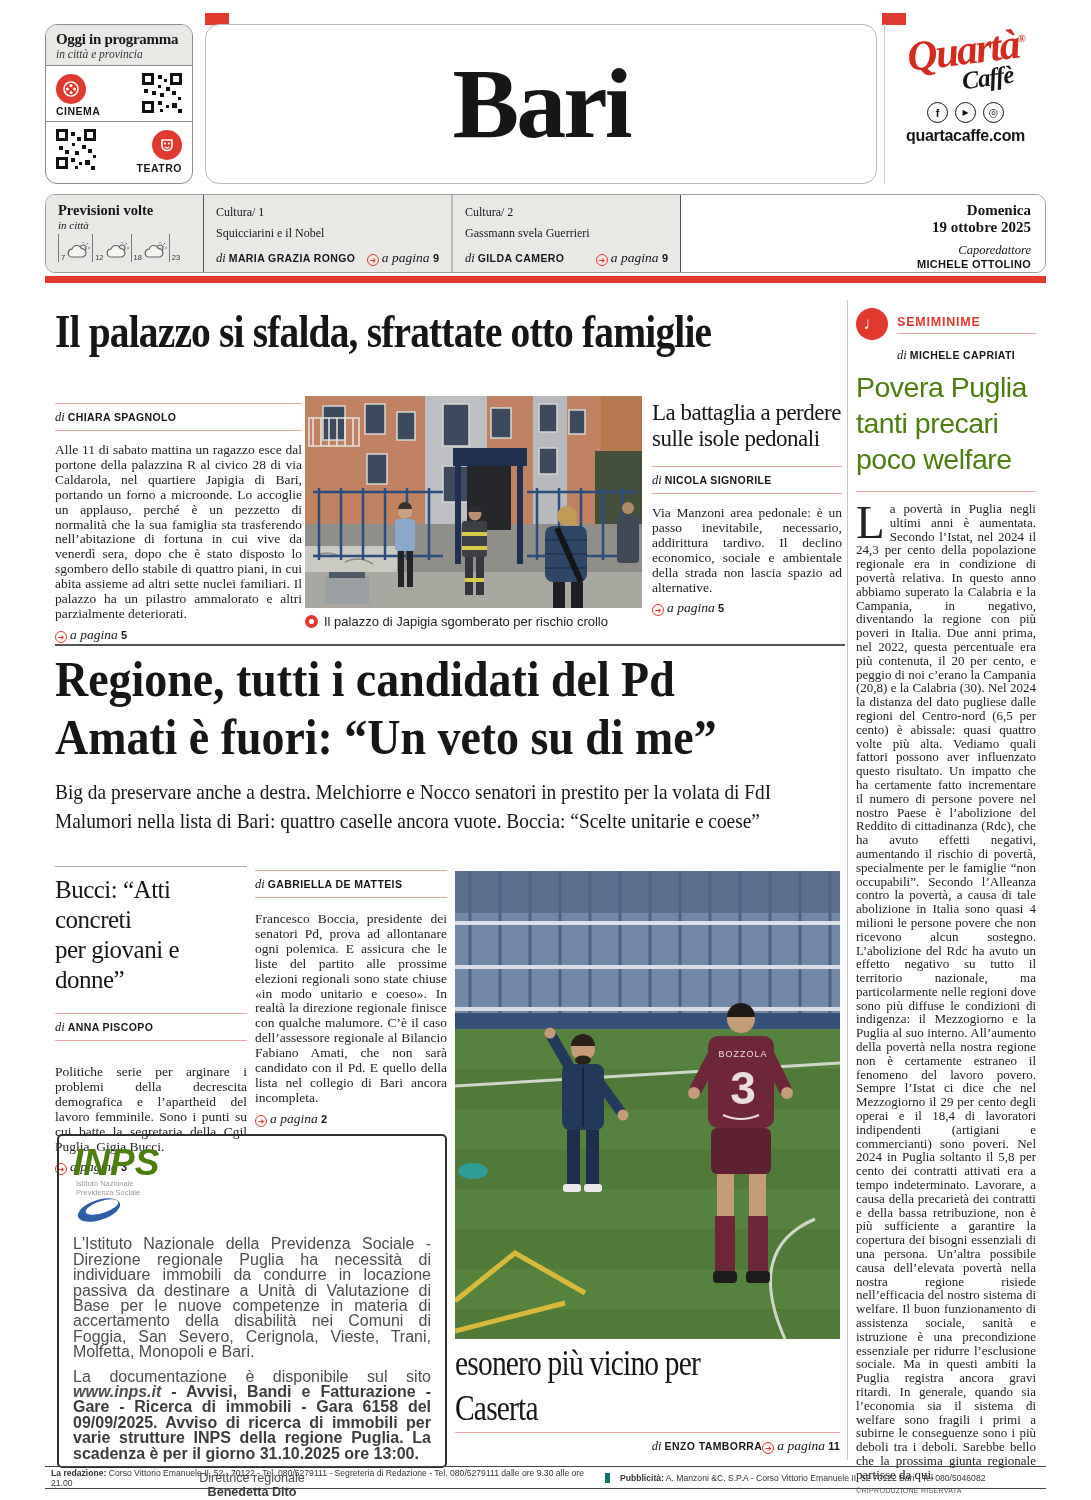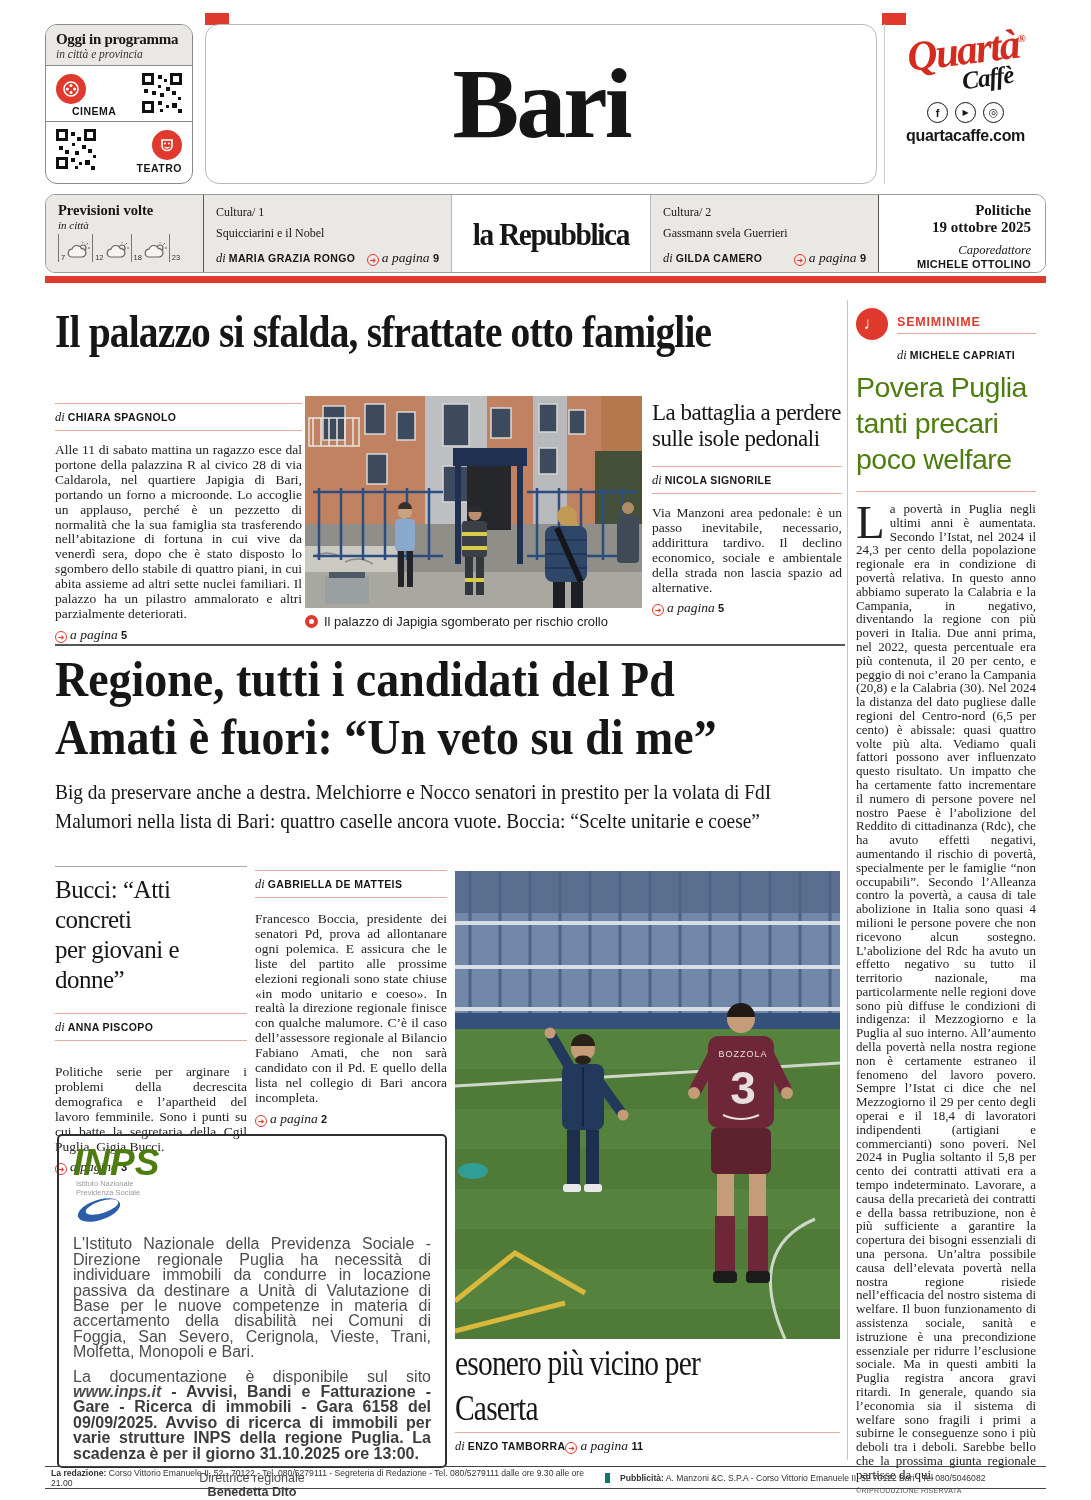--- a/index.html
+++ b/index.html
@@ -101,21 +101,21 @@
   .inps{left:57px;top:1126px;width:390px;height:334px;border:2px solid #2f2f2f;border-radius:5px;padding:10px 14px;font-family:"Liberation Sans",sans-serif;color:#4d4d4d;}
   .inps-logo{color:#4d7c0f;font-size:37px;font-weight:bold;font-style:italic;letter-spacing:0;line-height:.9;}
   .inps-sub{font-size:7.5px;color:#9a9a9a;line-height:9px;margin-left:3px;}
   .inps p{font-size:16px;line-height:15.4px;text-align:justify;margin-top:9px;}
   .inps .b{font-weight:bold;color:#3c3c3c;}
   .inps-sign{text-align:center;font-size:12.6px;margin-top:10px;}
 
   
   .photo2{left:455px;top:863px;width:385px;height:468px;overflow:hidden;}
   .sport-hl{left:455px;top:1333px;width:390px;font-size:36px;line-height:45px;font-weight:normal;letter-spacing:-1px;}
-  .sport-meta{left:455px;top:1424px;width:385px;border-top:1px solid var(--pink);padding-top:5px;display:flex;justify-content:flex-start;align-items:center;}
+  .sport-meta{left:455px;top:1424px;width:385px;border-top:1px solid var(--pink);padding-top:5px;display:flex;justify-content:flex-end;align-items:center;}
   .shirtname{position:absolute;color:#e8dede;font-family:"Liberation Sans",sans-serif;}
 
   
   .vrule{left:847px;top:292px;width:1px;height:1160px;background:#c6c6c6;}
   .opin{left:856px;top:300px;width:180px;}
   .rubric-row{display:flex;align-items:center;gap:9px;}
   .rubric-ico{width:32px;height:32px;border-radius:50%;background:var(--red);color:#fff;font-size:17px;display:flex;align-items:center;justify-content:center;flex:none;}
   .rubric-txt{color:var(--red);font-family:"Liberation Sans",sans-serif;font-weight:bold;font-size:12.5px;letter-spacing:.8px;border-bottom:1px solid var(--pink);padding-bottom:4px;flex:1;}
   .opin-by{margin:8px 0 6px 41px;}
   .opin-title{font-family:"Liberation Sans","DejaVu Sans",sans-serif;font-weight:normal;color:#4d7c0f;font-size:28.5px;line-height:36px;letter-spacing:-.5px;}
@@ -173,21 +173,21 @@
               <rect x="32" y="20" width="4" height="4"></rect>
               <rect x="38" y="26" width="3" height="3"></rect>
               <rect x="18" y="30" width="4" height="4"></rect>
               <rect x="26" y="34" width="3" height="3"></rect>
               <rect x="32" y="32" width="5" height="5"></rect>
               <rect x="20" y="38" width="3" height="3"></rect>
               <rect x="38" y="38" width="4" height="4"></rect>
             </g>
           </svg>
       </div>
-      <div class="pb-label sans" style="left:26px">CINEMA</div>
+      <div class="pb-label sans" style="left:10px">CINEMA</div>
     </div>
     <div class="pb-row">
       <div class="qr" style="left:8px">
         <svg width="44" height="44" viewBox="0 0 44 44">
             <rect width="44" height="44" fill="#fff"></rect>
             <g fill="#111">
               <rect x="2" y="2" width="12" height="12"></rect>
               <rect x="30" y="2" width="12" height="12"></rect>
               <rect x="2" y="30" width="12" height="12"></rect>
               <rect x="5" y="5" width="6" height="6" fill="#fff"></rect>
@@ -272,33 +272,30 @@
       </div>
     </div>
     <div class="cell cell-c1">
       <div class="kick">Cultura/ 1</div>
       <div class="kick">Squicciarini e il Nobel</div>
       <div class="c-meta">
         <span class="byline"><i>di</i> <b>MARIA GRAZIA RONGO</b></span>
         <span class="apag"><span class="apag-ico">➜</span><span>a pagina</span> <b>9</b></span>
       </div>
     </div>
-    <div class="cell cell-logo">
-      <span class="replogo">la Repubblica</span>
-    </div>
     <div class="cell cell-c2">
       <div class="kick">Cultura/ 2</div>
       <div class="kick">Gassmann svela Guerrieri</div>
       <div class="c-meta">
         <span class="byline"><i>di</i> <b>GILDA CAMERO</b></span>
         <span class="apag"><span class="apag-ico">➜</span><span>a pagina</span> <b>9</b></span>
       </div>
     </div>
     <div class="cell cell-date">
-      <div class="d-day">Politiche</div>
+      <div class="d-day">Domenica</div>
       <div class="d-day">19 ottobre 2025</div>
       <div class="d-role">Caporedattore</div>
       <div class="d-ed">MICHELE OTTOLINO</div>
     </div>
   </div>
   <div class="abs redbar"></div>
 
   <div class="abs lead-hl"><span class="cond" style="transform:scaleX(.84)">Il palazzo si sfalda, sfrattate otto famiglie</span></div>
 
   <div class="abs col1">

